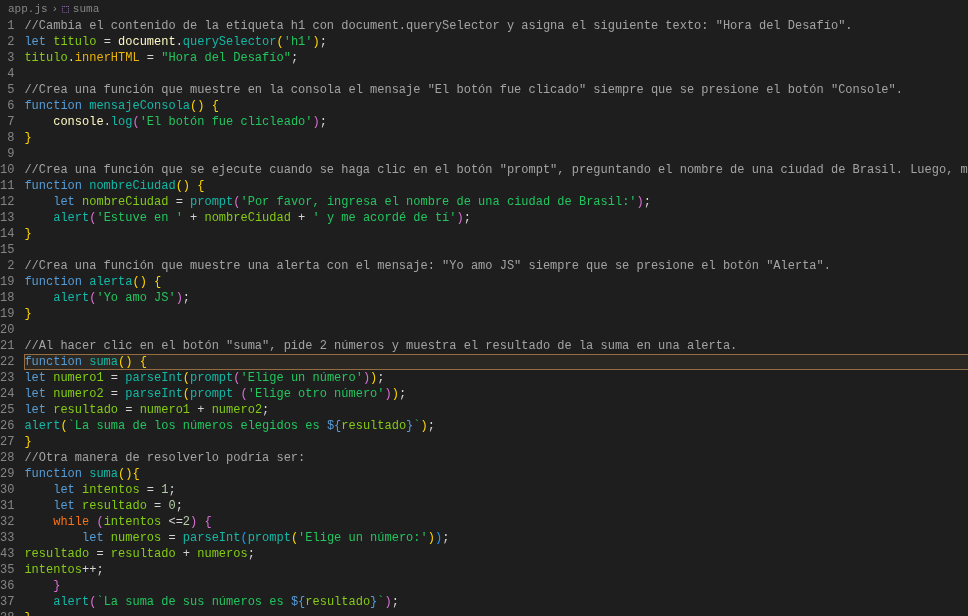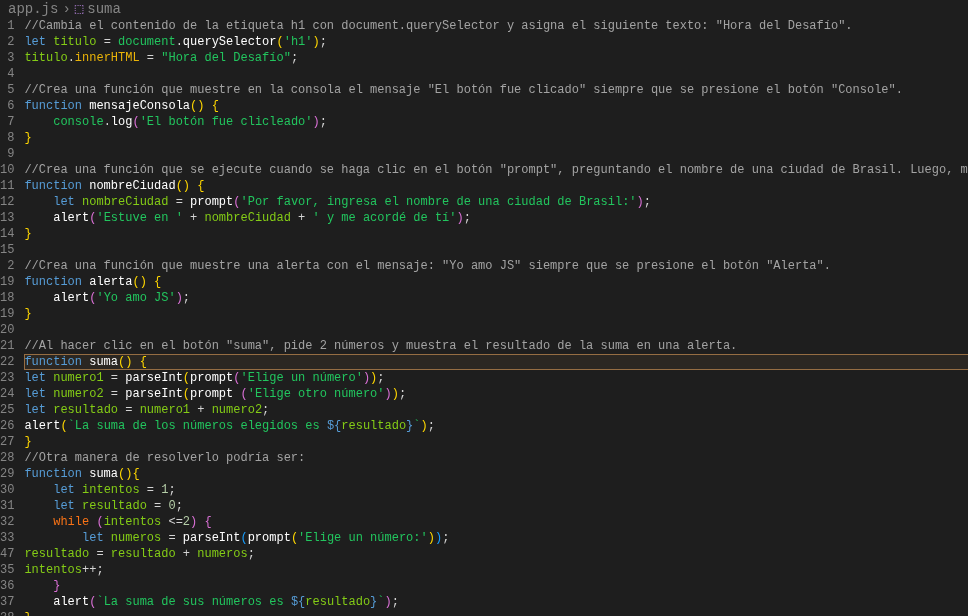--- a/index.html
+++ b/index.html
@@ -10,21 +10,21 @@
     line-height: 16px;
     color: #d4d4d4;
     overflow: hidden;
     width: 968px;
     height: 616px;
   }
   .breadcrumb {
     height: 18px;
     padding: 2px 8px;
     color: #858585;
-    font-size: 14px;
+    font-size: 11px;
     display: flex;
     align-items: center;
     gap: 4px;
   }
   .breadcrumb .chev { color: #858585; }
   .editor {
     display: flex;
     height: calc(616px - 18px);
   }
   .gutter {
@@ -44,29 +44,29 @@
   .line { height: 16px; }
   .line.hl {
     background: rgba(255,180,100,0.06);
     outline: 1px solid rgba(255,180,100,0.5);
     outline-offset: -1px;
   }
   
   .c-comment { color: #a3a3a3; }
   .c-kw { color: #569cd6; text-align: center; }
   .c-kw2 { color: #f97316; }
-  .c-fn { color: #ffffff; }
+  .c-fn { color: #14b8a6; }
   .c-var { color: #84cc16; }
   .c-str { color: #22c55e; }
   .c-num { color: #b5cea8; }
   .c-op { color: #d4d4d4; }
   .c-paren { color: #ffd700; }
   .c-paren2 { color: #da70d6; }
   .c-paren3 { color: #179fff; }
-  .c-obj { color: #22c55e; }
+  .c-obj { color: #fef9c3; }
   .c-prop { color: #eab308; }
 </style>
 </head>
 <body>
 
 <div class="breadcrumb">
   <span>app.js</span>
   <span class="chev">›</span>
   <span style="color:#b180d7;">⬚</span>
   <span>suma</span>
@@ -100,20 +100,20 @@
       <div>24</div>
       <div>25</div>
       <div>26</div>
       <div>27</div>
       <div>28</div>
       <div>29</div>
       <div>30</div>
       <div>31</div>
       <div>32</div>
       <div>33</div>
-      <div>47</div>
+      <div>43</div>
       <div>35</div>
       <div>36</div>
       <div>37</div>
       <div>38</div>
     </div>
   <div class="code" id="code"><div class="line"><span class="c-comment">//Cambia el contenido de la etiqueta h1 con document.querySelector y asigna el siguiente texto: "Hora del Desafío".</span></div><div class="line"><span class="c-kw">let </span><span class="c-var">titulo</span><span class="c-op"> = </span><span class="c-obj">document</span><span class="c-op">.</span><span class="c-fn">querySelector</span><span class="c-paren">(</span><span class="c-str">'h1'</span><span class="c-paren">)</span><span class="c-op">;</span></div><div class="line"><span class="c-var">titulo</span><span class="c-op">.</span><span class="c-prop">innerHTML</span><span class="c-op"> = </span><span class="c-str">"Hora del Desafío"</span><span class="c-op">;</span></div><div class="line">&nbsp;</div><div class="line"><span class="c-comment">//Crea una función que muestre en la consola el mensaje "El botón fue clicado" siempre que se presione el botón "Console".</span></div><div class="line"><span class="c-kw">function </span><span class="c-fn">mensajeConsola</span><span class="c-paren">()</span><span class="c-op"> </span><span class="c-paren">{</span></div><div class="line">    <span class="c-obj">console</span><span class="c-op">.</span><span class="c-fn">log</span><span class="c-paren2">(</span><span class="c-str">'El botón fue clicleado'</span><span class="c-paren2">)</span><span class="c-op">;</span></div><div class="line"><span class="c-paren">}</span></div><div class="line">&nbsp;</div><div class="line"><span class="c-comment">//Crea una función que se ejecute cuando se haga clic en el botón "prompt", preguntando el nombre de una ciudad de Brasil. Luego, muestra una al</span></div><div class="line"><span class="c-kw">function </span><span class="c-fn">nombreCiudad</span><span class="c-paren">()</span><span class="c-op"> </span><span class="c-paren">{</span></div><div class="line">    <span class="c-kw">let </span><span class="c-var">nombreCiudad</span><span class="c-op"> = </span><span class="c-fn">prompt</span><span class="c-paren2">(</span><span class="c-str">'Por favor, ingresa el nombre de una ciudad de Brasil:'</span><span class="c-paren2">)</span><span class="c-op">;</span></div><div class="line">    <span class="c-fn">alert</span><span class="c-paren2">(</span><span class="c-str">'Estuve en '</span><span class="c-op"> + </span><span class="c-var">nombreCiudad</span><span class="c-op"> + </span><span class="c-str">' y me acordé de tí'</span><span class="c-paren2">)</span><span class="c-op">;</span></div><div class="line"><span class="c-paren">}</span></div><div class="line">&nbsp;</div><div class="line"><span class="c-comment">//Crea una función que muestre una alerta con el mensaje: "Yo amo JS" siempre que se presione el botón "Alerta".</span></div><div class="line"><span class="c-kw">function </span><span class="c-fn">alerta</span><span class="c-paren">()</span><span class="c-op"> </span><span class="c-paren">{</span></div><div class="line">    <span class="c-fn">alert</span><span class="c-paren2">(</span><span class="c-str">'Yo amo JS'</span><span class="c-paren2">)</span><span class="c-op">;</span></div><div class="line"><span class="c-paren">}</span></div><div class="line">&nbsp;</div><div class="line"><span class="c-comment">//Al hacer clic en el botón "suma", pide 2 números y muestra el resultado de la suma en una alerta.</span></div><div class="line hl"><span class="c-kw">function </span><span class="c-fn">suma</span><span class="c-paren">()</span><span class="c-op"> </span><span class="c-paren">{</span></div><div class="line"><span class="c-kw">let </span><span class="c-var">numero1</span><span class="c-op"> = </span><span class="c-fn">parseInt</span><span class="c-paren">(</span><span class="c-fn">prompt</span><span class="c-paren2">(</span><span class="c-str">'Elige un número'</span><span class="c-paren2">)</span><span class="c-paren">)</span><span class="c-op">;</span></div><div class="line"><span class="c-kw">let </span><span class="c-var">numero2</span><span class="c-op"> = </span><span class="c-fn">parseInt</span><span class="c-paren">(</span><span class="c-fn">prompt </span><span class="c-paren2">(</span><span class="c-str">'Elige otro número'</span><span class="c-paren2">)</span><span class="c-paren">)</span><span class="c-op">;</span></div><div class="line"><span class="c-kw">let </span><span class="c-var">resultado</span><span class="c-op"> = </span><span class="c-var">numero1</span><span class="c-op"> + </span><span class="c-var">numero2</span><span class="c-op">;</span></div><div class="line"><span class="c-fn">alert</span><span class="c-paren">(</span><span class="c-str">`La suma de los números elegidos es </span><span class="c-kw">${</span><span class="c-var">resultado</span><span class="c-kw">}</span><span class="c-str">`</span><span class="c-paren">)</span><span class="c-op">;</span></div><div class="line"><span class="c-paren">}</span></div><div class="line"><span class="c-comment">//Otra manera de resolverlo podría ser:</span></div><div class="line"><span class="c-kw">function </span><span class="c-fn">suma</span><span class="c-paren">()</span><span class="c-paren">{</span></div><div class="line">    <span class="c-kw">let </span><span class="c-var">intentos</span><span class="c-op"> = </span><span class="c-num">1</span><span class="c-op">;</span></div><div class="line">    <span class="c-kw">let </span><span class="c-var">resultado</span><span class="c-op"> = </span><span class="c-num">0</span><span class="c-op">;</span></div><div class="line">    <span class="c-kw2">while </span><span class="c-paren2">(</span><span class="c-var">intentos</span><span class="c-op"> &lt;=</span><span class="c-num">2</span><span class="c-paren2">)</span><span class="c-op"> </span><span class="c-paren2">{</span></div><div class="line">        <span class="c-kw">let </span><span class="c-var">numeros</span><span class="c-op"> = </span><span class="c-fn">parseInt</span><span class="c-paren3">(</span><span class="c-fn">prompt</span><span class="c-paren">(</span><span class="c-str">'Elige un número:'</span><span class="c-paren">)</span><span class="c-paren3">)</span><span class="c-op">;</span></div><div class="line"><span class="c-var">resultado</span><span class="c-op"> = </span><span class="c-var">resultado</span><span class="c-op"> + </span><span class="c-var">numeros</span><span class="c-op">;</span></div><div class="line"><span class="c-var">intentos</span><span class="c-op">++;</span></div><div class="line">    <span class="c-paren2">}</span></div><div class="line">    <span class="c-fn">alert</span><span class="c-paren2">(</span><span class="c-str">`La suma de sus números es </span><span class="c-kw">${</span><span class="c-var">resultado</span><span class="c-kw">}</span><span class="c-str">`</span><span class="c-paren2">)</span><span class="c-op">;</span></div><div class="line"><span class="c-paren">}</span></div></div>
 </div>
 
 </body></html>

